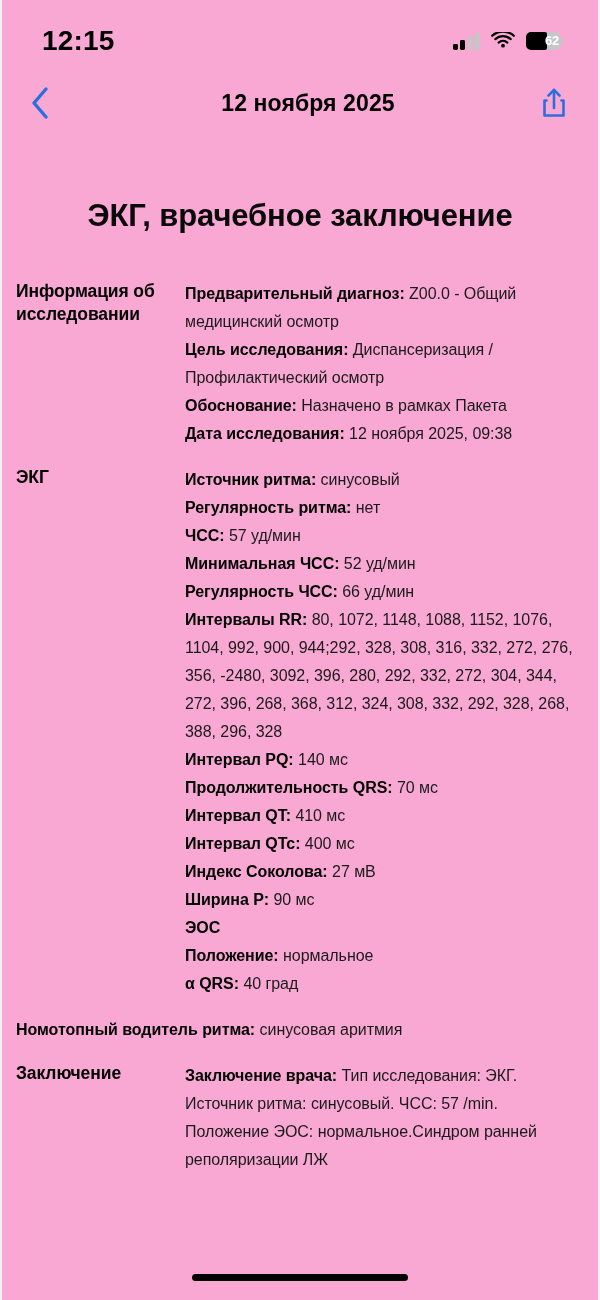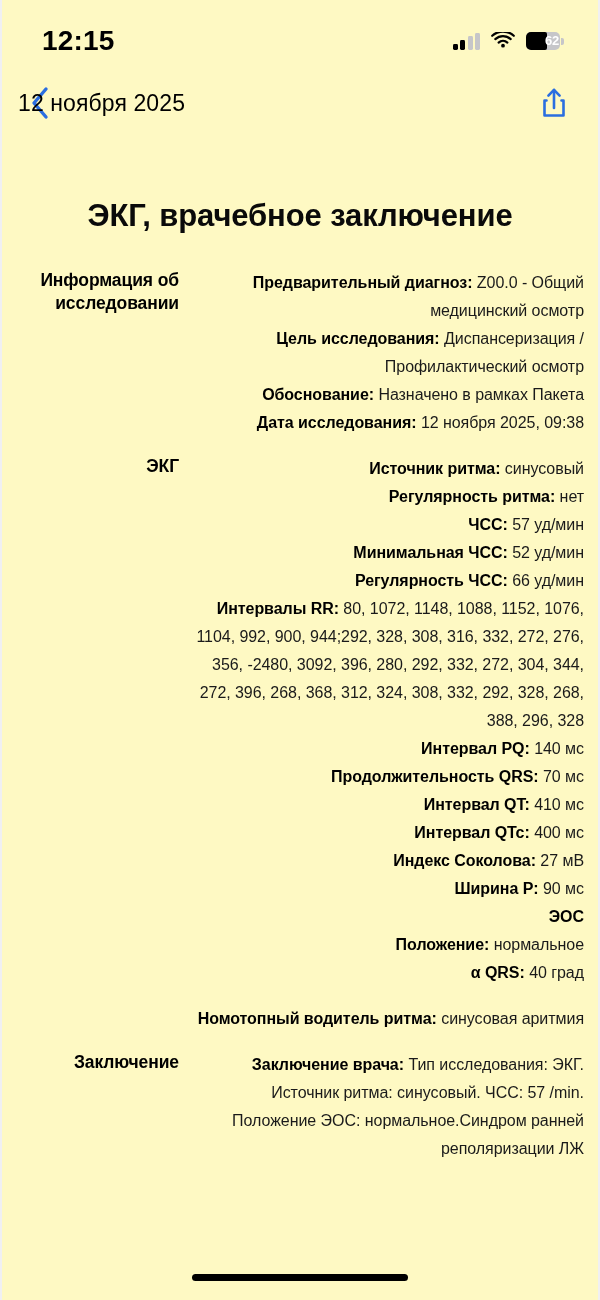--- a/index.html
+++ b/index.html
@@ -12,21 +12,21 @@
     background: #ffffff;
     font-family: "Liberation Sans", "DejaVu Sans", sans-serif;
     color: #000000;
     overflow: hidden;
     position: relative;
   }
   .phone {
     position: relative;
     width: 600px;
     height: 1300px;
-    background: #fef9c3;
+    background: #f9a8d4;
     box-sizing: border-box;
     border-left: 2px solid #f0f0f2;
     border-right: 2px solid #f0f0f2;
   }
 
   
   .status-bar {
     position: relative;
     height: 72px;
     display: flex;
@@ -118,23 +118,23 @@
     width: 42px;
     height: 42px;
     display: flex;
     align-items: center;
     justify-content: flex-start;
     cursor: pointer;
   }
   .nav-title {
     position: absolute;
     left: 16px; right: 0;
-    text-align: left;
+    text-align: center;
     font-size: 23px;
-    font-weight: 400;
+    font-weight: 700;
     color: #000;
     letter-spacing: 0.1px;
     pointer-events: none;
   }
   .nav-share {
     margin-left: auto;
     width: 42px;
     height: 42px;
     display: flex;
     align-items: center;
@@ -150,22 +150,21 @@
   }
   .doc-title {
     margin: 64px 0 0 0;
     text-align: center;
     font-size: 31px;
     font-weight: 700;
     letter-spacing: -0.1px;
     color: #0a0a0a;
   }
   .sections {
-    margin-top: 35px;
-    text-align: right;
+    margin-top: 46px;
   }
   .section {
     display: flex;
     align-items: flex-start;
     margin-bottom: 18px;
   }
   .section-label {
     width: 169px;
     flex: 0 0 169px;
     font-size: 17.5px;

